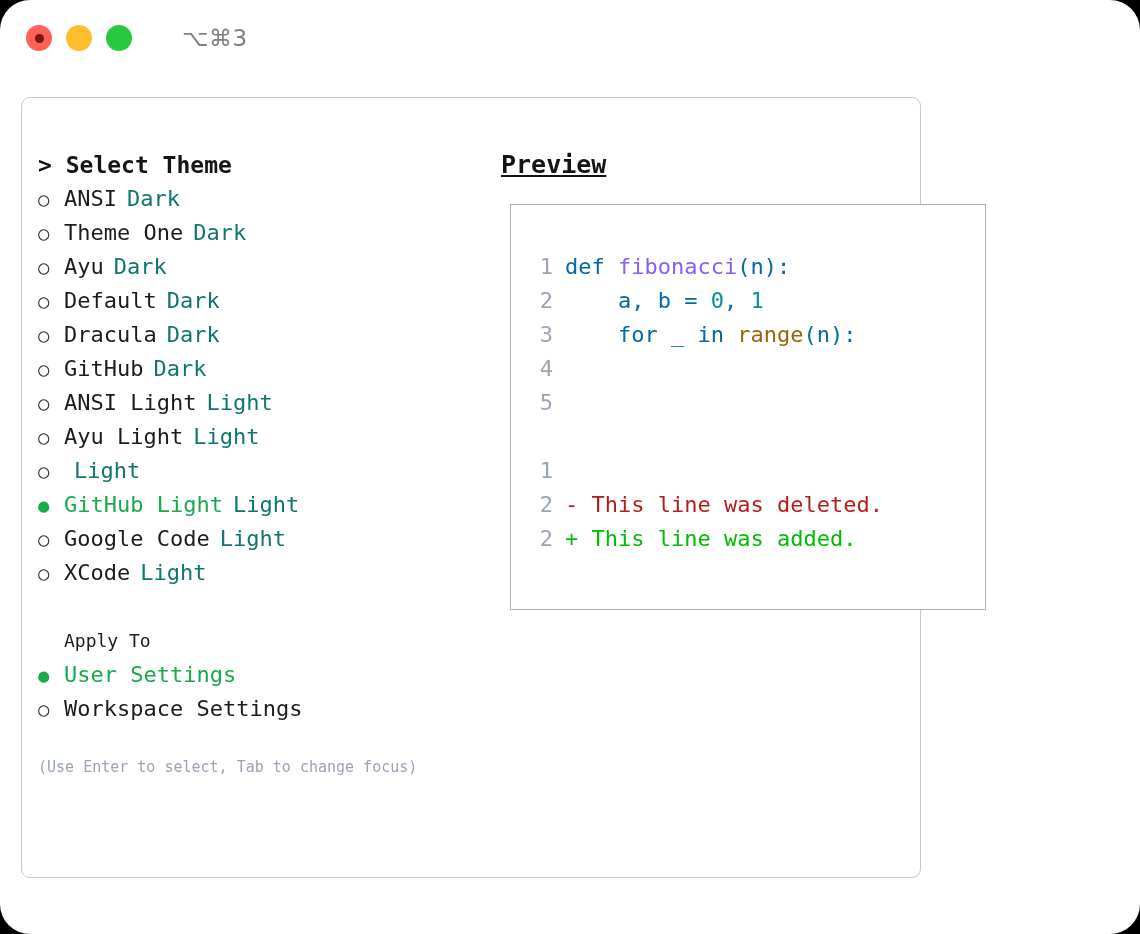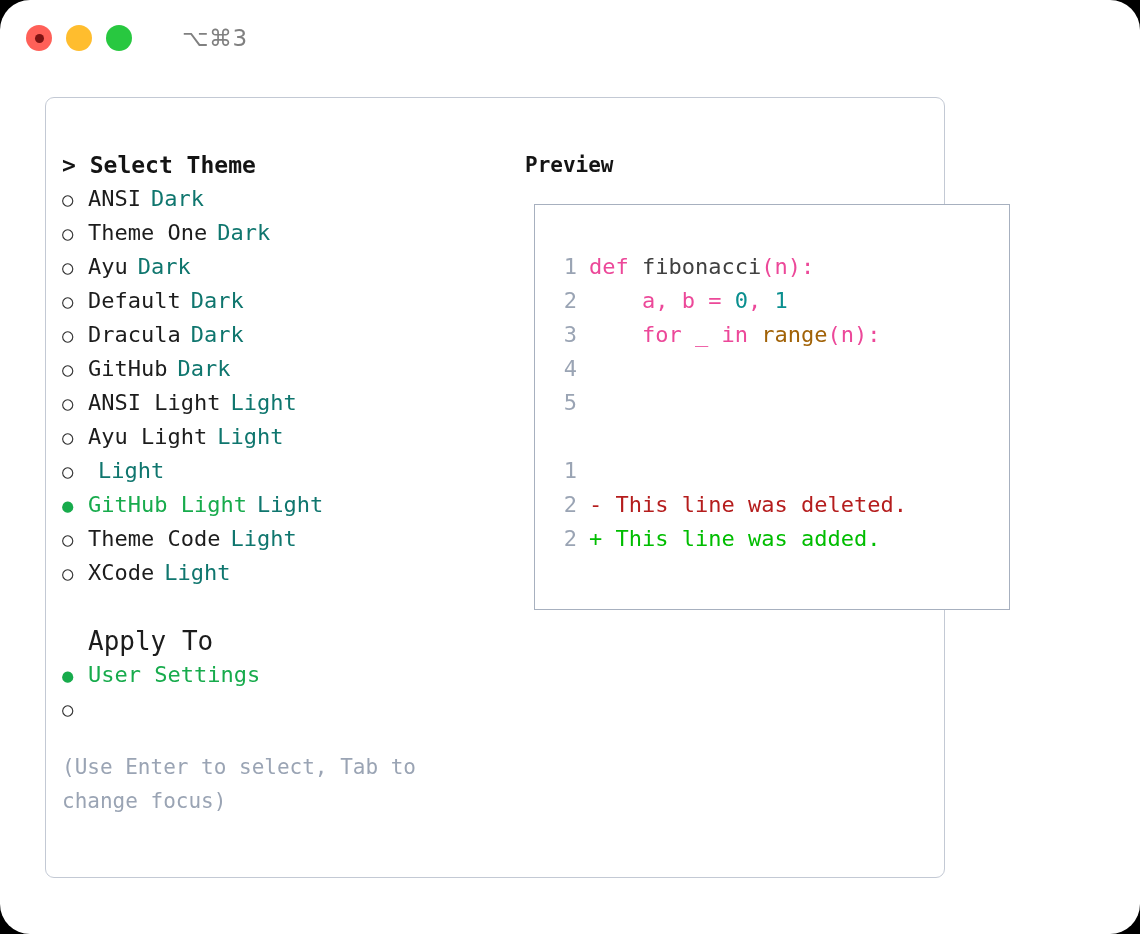--- a/index.html
+++ b/index.html
@@ -78,21 +78,20 @@
   .panel {
     position: absolute;
     left: 21px;
     top: 97px;
     width: 900px;
     height: 781px;
     border: 1.5px solid #c3c9d4;
     border-radius: 9px;
     box-sizing: border-box;
     background: #ffffff;
-    margin-left: 24px;
   }
 
   
   .left-col {
     position: absolute;
     left: 16px;
     top: 50px;
     width: 460px;
   }
   .section-title {
@@ -117,49 +116,50 @@
     font-size: 19px;
     color: #333333;
     line-height: 34px;
   }
   .row.selected .marker { color: #17ab4c; }
   .row-label { color: #1c1c1c; }
   .row.selected .row-label { color: #17ab4c; }
   .row-variant { color: #0f766e; margin-left: 10px; }
 
   .apply-title {
-    font-size: 26px;
+    font-size: 18px;
     color: #1c1c1c;
     line-height: 34px;
     padding-left: 26px;
     white-space: pre;
   }
   .spacer-row { height: 34px; }
 
   .hint {
     margin-top: 24px;
-    font-size: 21px;
+    font-size: 15px;
     color: #9aa4b4;
     line-height: 34px;
     width: 404px;
   }
 
   
   .right-col {
     position: absolute;
     left: 479px;
     top: 50px;
     width: 500px;
   }
   .preview-title {
-    font-size: 21px;
+    font-size: 25px;
     font-weight: bold;
     color: #141414;
     line-height: 34px;
     white-space: pre;
+    text-decoration: underline;
   }
   .code-box {
     position: absolute;
     left: 9px;
     top: 56px;
     width: 476px;
     height: 406px;
     border: 1.5px solid #a7b0bf;
     box-sizing: border-box;
     background: #ffffff;
@@ -175,24 +175,24 @@
     height: 34px;
     white-space: pre;
   }
   .lineno {
     width: 28px;
     flex: 0 0 28px;
     text-align: right;
     color: #9aa4b4;
     margin-right: 12px;
   }
-  .code-text { color: #ec4899; }
+  .code-text { color: #0369a1; }
   .blank-line { height: 34px; }
 
-  .tok-fn    { color: #404040; }
+  .tok-fn    { color: #8b5cf6; }
   .tok-num   { color: #0a8f8f; }
   .tok-built { color: #a16207; }
   .tok-ctx   { color: #717171; }
   .tok-del   { color: #b51d1d; }
   .tok-add   { color: #00bd00; }
 </style>
 </head>
 <body>
 
 <div class="window">
@@ -215,31 +215,31 @@
           <li class="row"><span class="marker">○</span><span class="row-label">ANSI</span><span class="row-variant">Dark</span></li>
           <li class="row"><span class="marker">○</span><span class="row-label">Theme One</span><span class="row-variant">Dark</span></li>
           <li class="row"><span class="marker">○</span><span class="row-label">Ayu</span><span class="row-variant">Dark</span></li>
           <li class="row"><span class="marker">○</span><span class="row-label">Default</span><span class="row-variant">Dark</span></li>
           <li class="row"><span class="marker">○</span><span class="row-label">Dracula</span><span class="row-variant">Dark</span></li>
           <li class="row"><span class="marker">○</span><span class="row-label">GitHub</span><span class="row-variant">Dark</span></li>
           <li class="row"><span class="marker">○</span><span class="row-label">ANSI Light</span><span class="row-variant">Light</span></li>
           <li class="row"><span class="marker">○</span><span class="row-label">Ayu Light</span><span class="row-variant">Light</span></li>
           <li class="row"><span class="marker">○</span><span class="row-variant">Light</span></li>
           <li class="row selected"><span class="marker">●</span><span class="row-label">GitHub Light</span><span class="row-variant">Light</span></li>
-          <li class="row"><span class="marker">○</span><span class="row-label">Theme Code</span><span class="row-variant">Light</span></li>
+          <li class="row"><span class="marker">○</span><span class="row-label">Google Code</span><span class="row-variant">Light</span></li>
           <li class="row"><span class="marker">○</span><span class="row-label">XCode</span><span class="row-variant">Light</span></li>
         </ul>
 
       <div class="spacer-row"></div>
 
       <div class="apply-title">Apply To</div>
 
       <ul class="list" id="apply-list">
           <li class="row selected"><span class="marker">●</span><span class="row-label">User Settings</span></li>
-          <li class="row"><span class="marker">○</span></li>
+          <li class="row"><span class="marker">○</span><span class="row-label">Workspace Settings</span></li>
         </ul>
 
       <div class="hint">(Use Enter to select, Tab to change focus)</div>
     </div>
 
     <div class="right-col">
       <div class="preview-title">Preview</div>
 
       <div class="code-box">
         <div class="code-inner">

